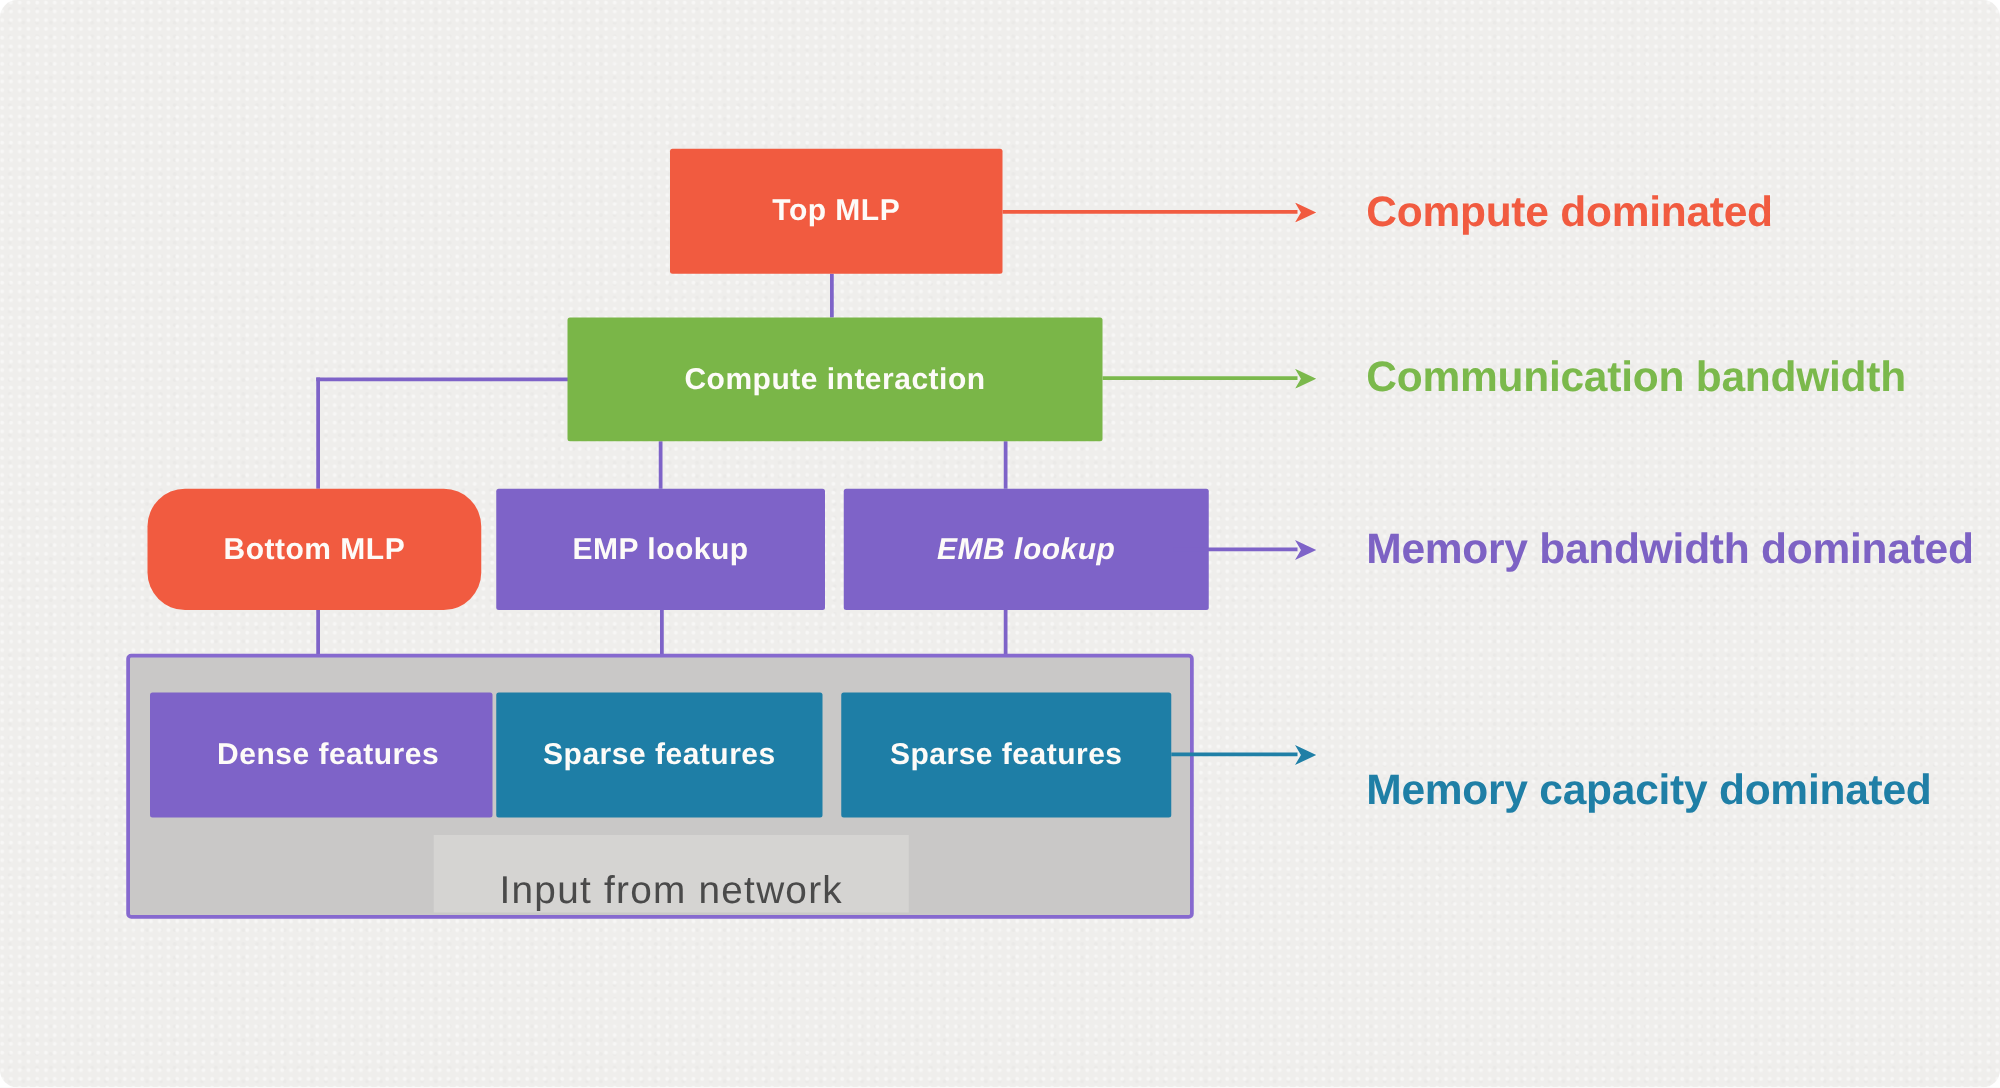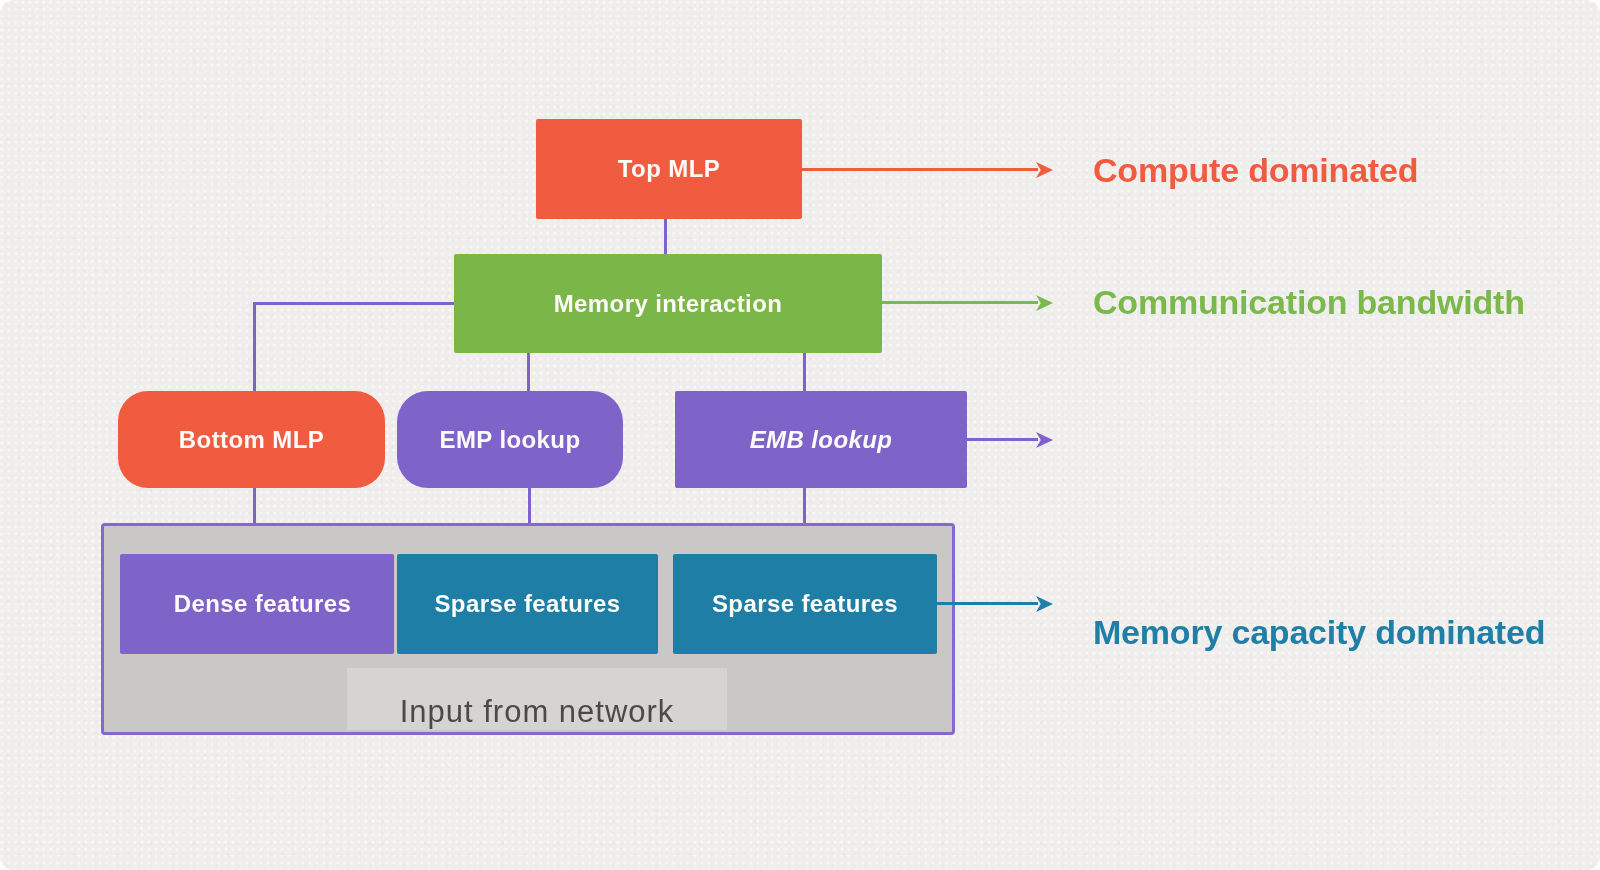--- a/index.html
+++ b/index.html
@@ -80,26 +80,26 @@
 
   <div class="container-box" style="background-color: rgb(201, 200, 199); border-color: rgb(134, 105, 207);"></div>
   <div class="band" style="background-color: rgb(213, 212, 210);">
     <span>Input from network</span>
   </div>
 
   <div class="node" style="left: 536px; top: 119px; width: 266px; height: 100px; background-color: rgb(241, 91, 64);">
     <span>Top MLP</span>
   </div>
   <div class="node" style="left: 454px; top: 254px; width: 428px; height: 99px; background-color: rgb(122, 182, 72);">
-    <span>Memory interaction</span>
+    <span>Compute interaction</span>
   </div>
   <div class="node" style="left: 118px; top: 391px; width: 267px; height: 97px; background-color: rgb(241, 91, 64); border-radius: 30px;">
     <span>Bottom MLP</span>
   </div>
-  <div class="node" style="left: 397px; top: 391px; width: 226px; height: 97px; background-color: rgb(126, 99, 200); border-radius: 31px;">
+  <div class="node" style="left: 397px; top: 391px; width: 263px; height: 97px; background-color: rgb(126, 99, 200);">
     <span>EMP lookup</span>
   </div>
   <div class="node" style="left: 675px; top: 391px; width: 292px; height: 97px; background-color: rgb(126, 99, 200); font-style: italic;">
     <span>EMB lookup</span>
   </div>
   <div class="node" style="left: 120px; top: 554px; width: 263px; height: 100px; background-color: rgb(126, 99, 200); padding-left: 11px;">
     <span>Dense features</span>
   </div>
   <div class="node" style="left: 397px; top: 554px; width: 261px; height: 100px; background-color: rgb(30, 126, 166);">
     <span>Sparse features</span>
@@ -120,15 +120,16 @@
     <div class="line" style="left: 939px; top: 438px; width: 99px; height: 3px; background-color: rgb(126, 99, 200);"></div>
     <div class="head" style="left: 1036px; top: 432px; background-color: rgb(126, 99, 200);"></div>
   </div>
   <div>
     <div class="line" style="left: 937px; top: 602px; width: 101px; height: 3px; background-color: rgb(31, 127, 166);"></div>
     <div class="head" style="left: 1036px; top: 596px; background-color: rgb(31, 127, 166);"></div>
   </div>
 
   <div class="annotation" style="top: 149px; color: rgb(241, 91, 64);">Compute dominated</div>
   <div class="annotation" style="top: 281px; color: rgb(123, 185, 76);">Communication bandwidth</div>
+  <div class="annotation" style="top: 418px; color: rgb(125, 98, 196);">Memory bandwidth dominated</div>
   <div class="annotation" style="top: 611px; color: rgb(31, 127, 166); text-align: center;">Memory capacity dominated</div>
 
 </div>
 
 </body></html>

